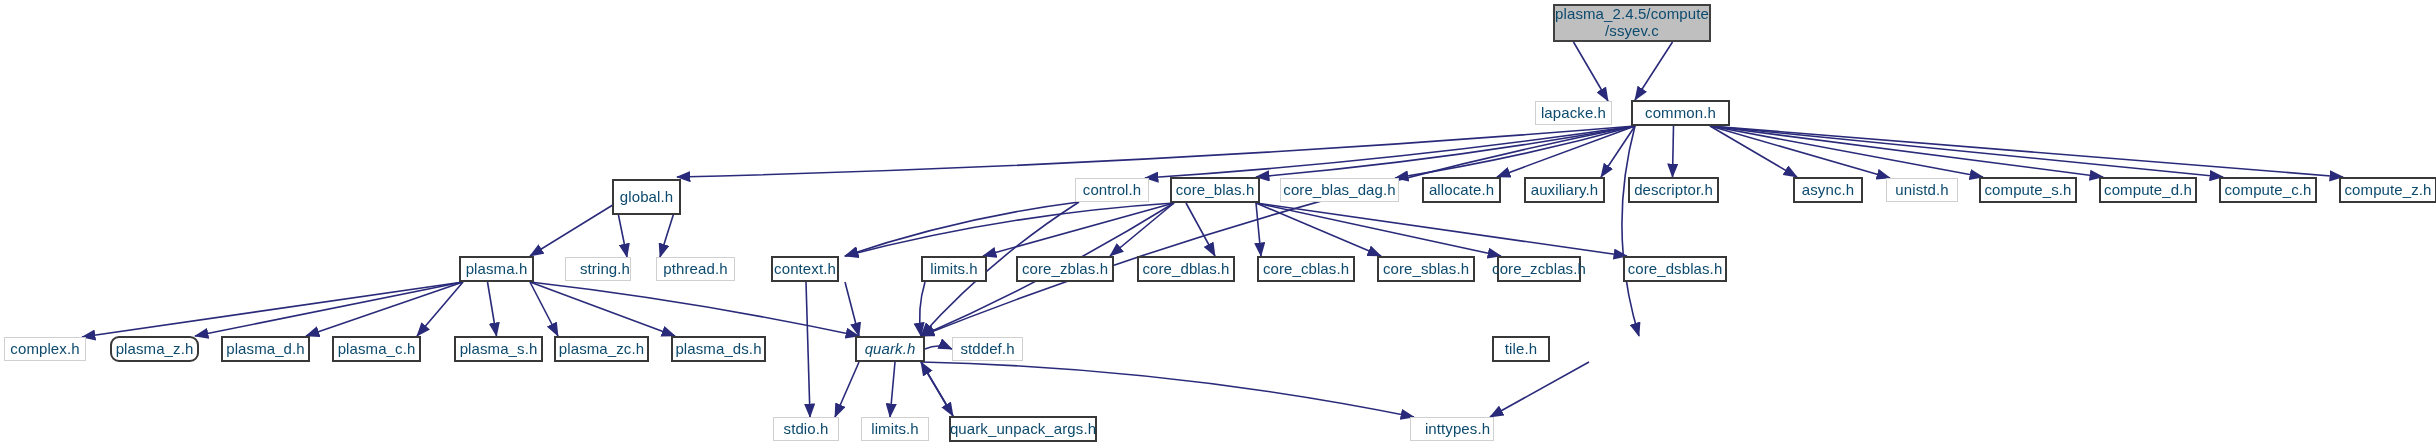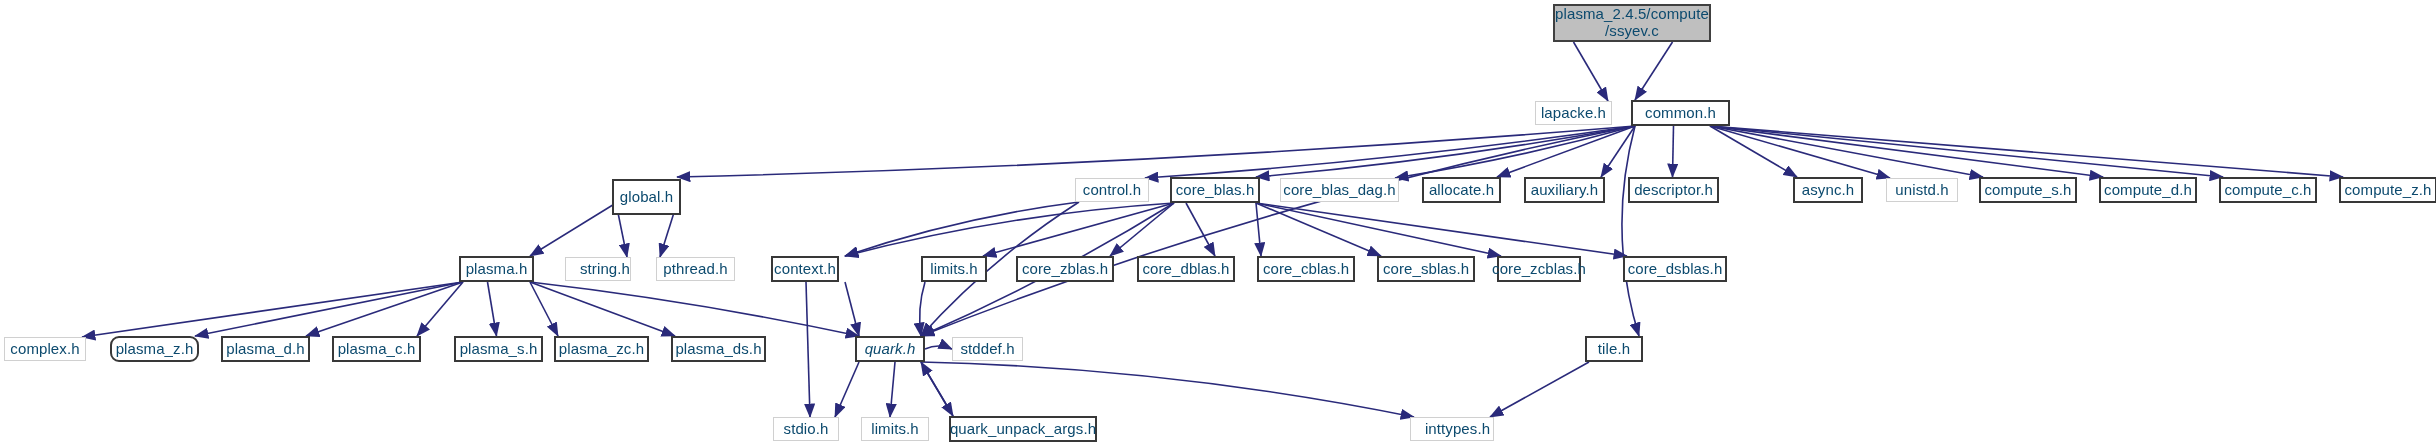--- a/index.html
+++ b/index.html
@@ -143,19 +143,19 @@
       <div class="node solid" style="left: 1623px; top: 256px; width: 104px; height: 26px;">core_dsblas.h</div>
       <div class="node faint" style="left: 4px; top: 337px; width: 82px; height: 24px;">complex.h</div>
       <div class="node solid" style="left: 110px; top: 336px; width: 89px; height: 26px; border-radius: 9px;">plasma_z.h</div>
       <div class="node solid" style="left: 221px; top: 336px; width: 89px; height: 26px;">plasma_d.h</div>
       <div class="node solid" style="left: 332px; top: 336px; width: 89px; height: 26px;">plasma_c.h</div>
       <div class="node solid" style="left: 454px; top: 336px; width: 89px; height: 26px;">plasma_s.h</div>
       <div class="node solid" style="left: 554px; top: 336px; width: 95px; height: 26px;">plasma_zc.h</div>
       <div class="node solid" style="left: 671px; top: 336px; width: 95px; height: 26px;">plasma_ds.h</div>
       <div class="node solid" style="left: 855px; top: 336px; width: 70px; height: 26px; font-style: italic;">quark.h</div>
       <div class="node faint" style="left: 952px; top: 337px; width: 71px; height: 24px;">stddef.h</div>
-      <div class="node solid" style="left: 1585px; top: 336px; width: 58px; height: 26px;">tile.h</div>
+      <div class="node solid" style="left: 1492px; top: 336px; width: 58px; height: 26px;">tile.h</div>
       <div class="node faint" style="left: 773px; top: 417px; width: 66px; height: 24px;">stdio.h</div>
       <div class="node faint" style="left: 861px; top: 417px; width: 68px; height: 24px;">limits.h</div>
       <div class="node solid" style="left: 949px; top: 416px; width: 148px; height: 26px;">quark_unpack_args.h</div>
       <div class="node faint" style="left: 1410px; top: 417px; width: 84px; height: 24px; padding-left: 11px;">inttypes.h</div>
     </div>
 </div>
 
 </body></html>

